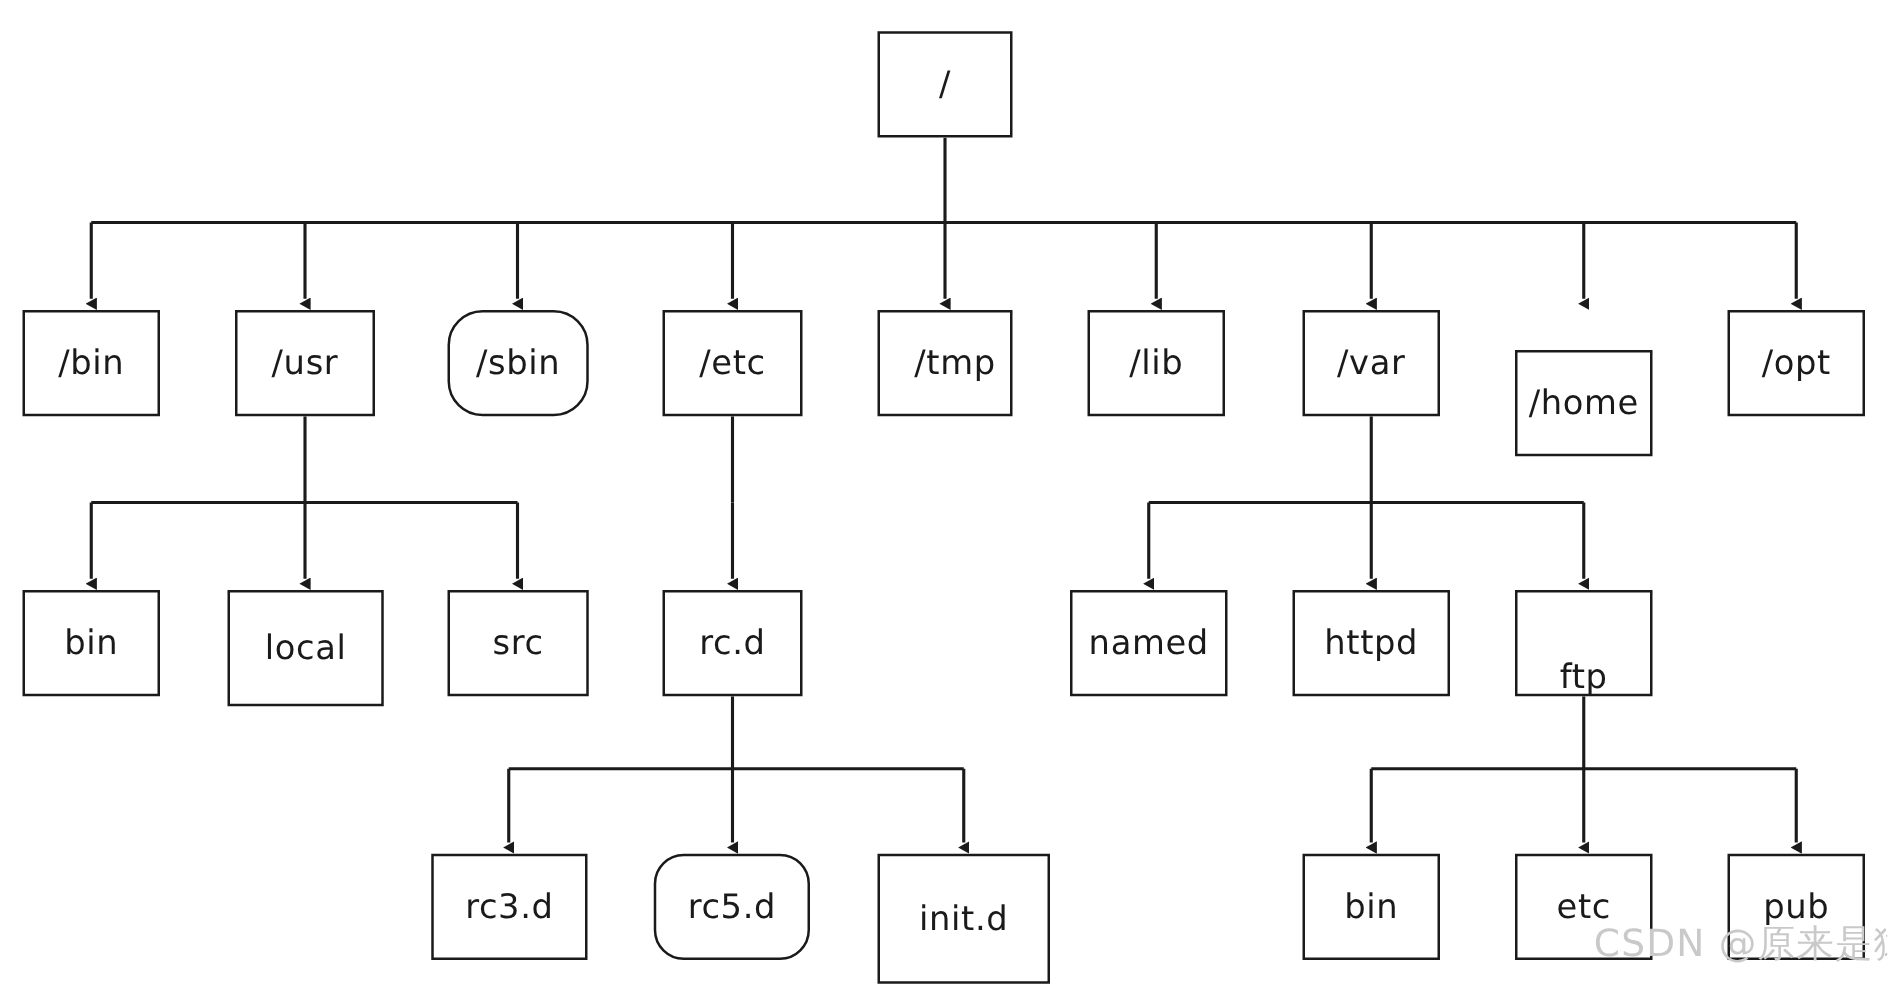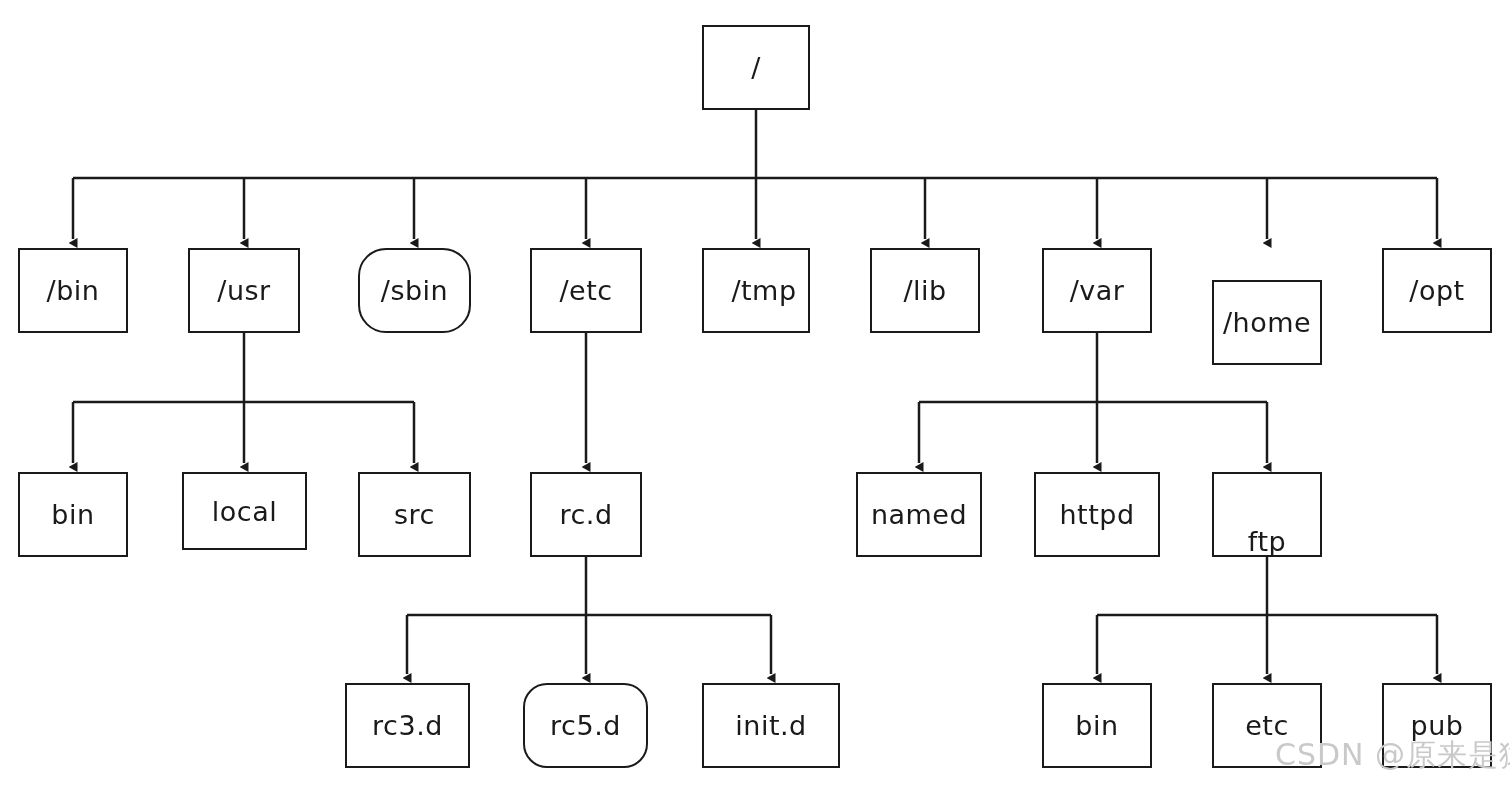--- a/index.html
+++ b/index.html
@@ -127,21 +127,21 @@
       </div>
       <div class="node" style="left: 1212px; top: 260px; width: 110px; height: 85px; border-color: rgb(26, 26, 26); margin-top: 20px;">
         <span class="label">/home</span>
       </div>
       <div class="node" style="left: 1382px; top: 248px; width: 110px; height: 85px; border-color: rgb(26, 26, 26);">
         <span class="label">/opt</span>
       </div>
       <div class="node" style="left: 18px; top: 472px; width: 110px; height: 85px; border-color: rgb(26, 26, 26);">
         <span class="label">bin</span>
       </div>
-      <div class="node" style="left: 182px; top: 472px; width: 125px; height: 78px; border-color: rgb(26, 26, 26); text-align: right;">
+      <div class="node" style="left: 182px; top: 472px; width: 125px; height: 93px; border-color: rgb(26, 26, 26); text-align: right;">
         <span class="label">local</span>
       </div>
       <div class="node" style="left: 358px; top: 472px; width: 113px; height: 85px; border-color: rgb(26, 26, 26);">
         <span class="label">src</span>
       </div>
       <div class="node" style="left: 530px; top: 472px; width: 112px; height: 85px; border-color: rgb(26, 26, 26);">
         <span class="label">rc.d</span>
       </div>
       <div class="node" style="left: 856px; top: 472px; width: 126px; height: 85px; border-color: rgb(26, 26, 26);">
         <span class="label">named</span>
@@ -151,21 +151,21 @@
       </div>
       <div class="node" style="left: 1212px; top: 472px; width: 110px; height: 85px; border-color: rgb(26, 26, 26); align-items: flex-end;">
         <span class="label">ftp</span>
       </div>
       <div class="node" style="left: 345px; top: 683px; width: 125px; height: 85px; border-color: rgb(26, 26, 26);">
         <span class="label">rc3.d</span>
       </div>
       <div class="node" style="left: 523px; top: 683px; width: 125px; height: 85px; border-color: rgb(26, 26, 26); border-radius: 24px;">
         <span class="label">rc5.d</span>
       </div>
-      <div class="node" style="left: 702px; top: 683px; width: 138px; height: 85px; border-color: rgb(26, 26, 26);">
+      <div class="node" style="left: 702px; top: 683px; width: 138px; height: 104px; border-color: rgb(26, 26, 26);">
         <span class="label">init.d</span>
       </div>
       <div class="node" style="left: 1042px; top: 683px; width: 110px; height: 85px; border-color: rgb(26, 26, 26);">
         <span class="label">bin</span>
       </div>
       <div class="node" style="left: 1212px; top: 683px; width: 110px; height: 85px; border-color: rgb(26, 26, 26);">
         <span class="label">etc</span>
       </div>
       <div class="node" style="left: 1382px; top: 683px; width: 110px; height: 85px; border-color: rgb(26, 26, 26);">
         <span class="label">pub</span>

